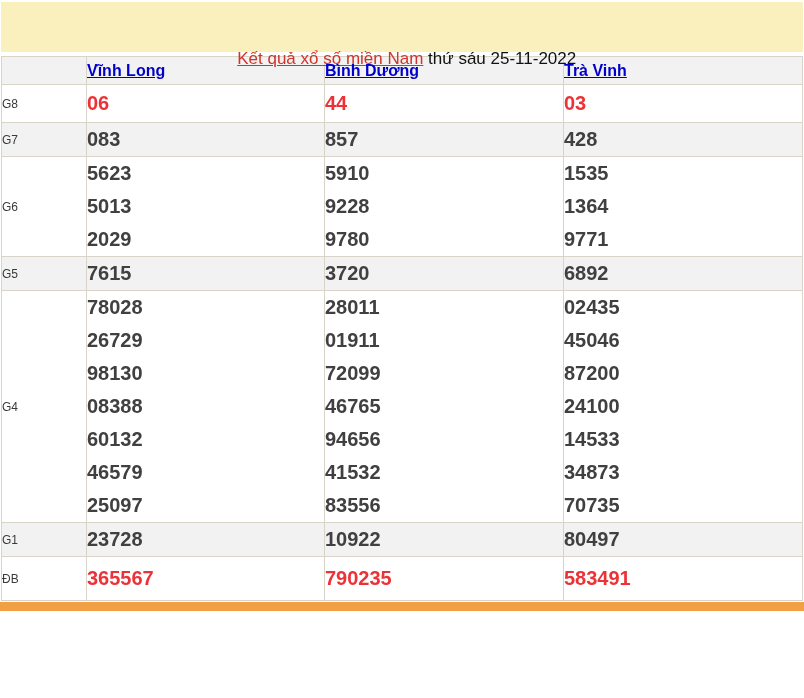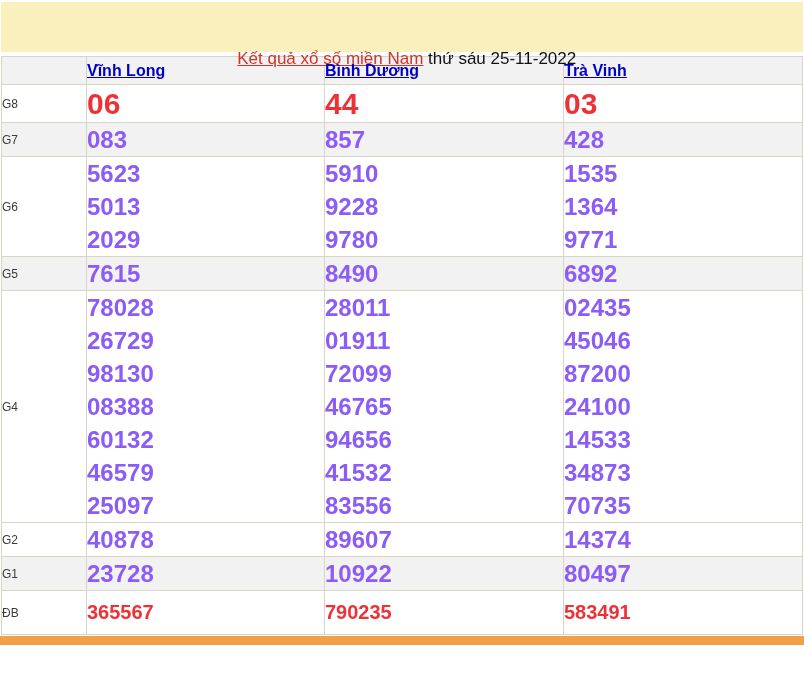--- a/index.html
+++ b/index.html
@@ -50,28 +50,28 @@
     font-weight: bold;
     text-decoration: underline;
     cursor: pointer;
   }
   td.label-cell {
     font-size: 12px;
     font-weight: normal;
     color: #3a3a3a;
   }
   .num {
-    font-size: 24px;
+    font-size: 20px;
     font-weight: bold;
-    color: #8b5cf6;
+    color: #404040;
     line-height: 33px;
   }
   tr.alt { background: #F2F2F2; }
   tr.hl .num { color: #ED3237; }
-  tbody tr:first-child.hl .num { font-size: 30px; line-height: 37px; }
+  tbody tr:first-child.hl .num { font-size: 20px; line-height: 37px; }
   tbody tr:last-child.hl  .num { font-size: 20px; line-height: 43px; }
   .bottom-bar {
     width: 804px;
     height: 9px;
     margin-top: 1px;
     background: #F2A045;
   }
 </style>
 </head>
 <body>
@@ -137,21 +137,21 @@
           <div class="num">1364</div>
           <div class="num">9771</div>
         </td>
       </tr>
       <tr class="alt ">
         <td class="label-cell">G5</td>
         <td>
           <div class="num">7615</div>
         </td>
         <td>
-          <div class="num">8490</div>
+          <div class="num">3720</div>
         </td>
         <td>
           <div class="num">6892</div>
         </td>
       </tr>
       <tr class="">
         <td class="label-cell">G4</td>
         <td>
           <div class="num">78028</div>
           <div class="num">26729</div>
@@ -173,32 +173,20 @@
         <td>
           <div class="num">02435</div>
           <div class="num">45046</div>
           <div class="num">87200</div>
           <div class="num">24100</div>
           <div class="num">14533</div>
           <div class="num">34873</div>
           <div class="num">70735</div>
         </td>
       </tr>
-      <tr class="">
-        <td class="label-cell">G2</td>
-        <td>
-          <div class="num">40878</div>
-        </td>
-        <td>
-          <div class="num">89607</div>
-        </td>
-        <td>
-          <div class="num">14374</div>
-        </td>
-      </tr>
       <tr class="alt ">
         <td class="label-cell">G1</td>
         <td>
           <div class="num">23728</div>
         </td>
         <td>
           <div class="num">10922</div>
         </td>
         <td>
           <div class="num">80497</div>

